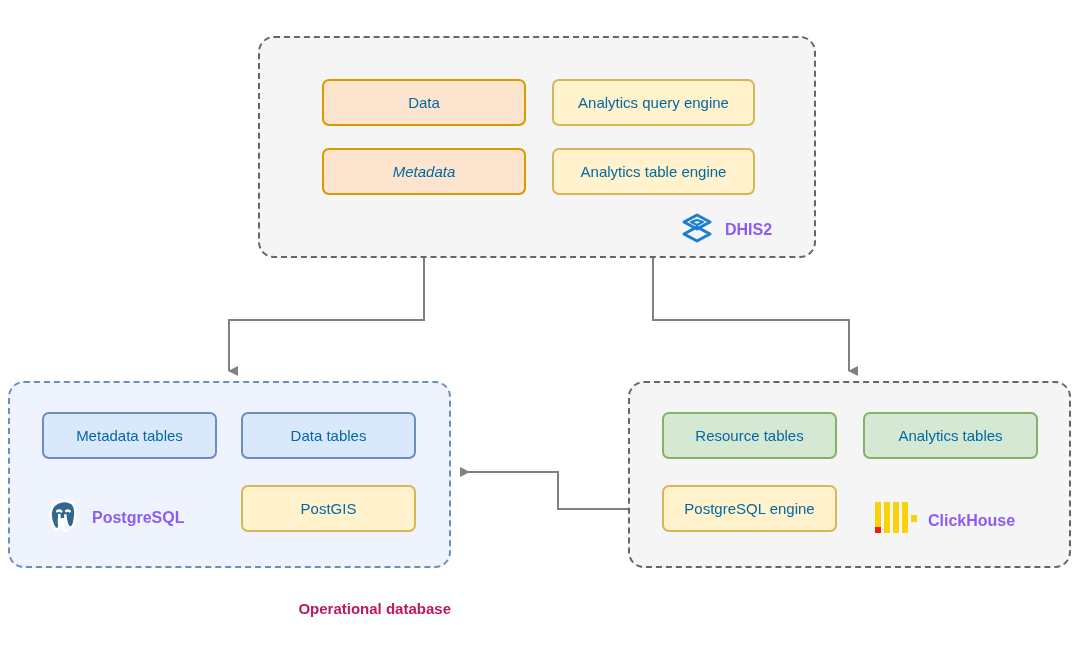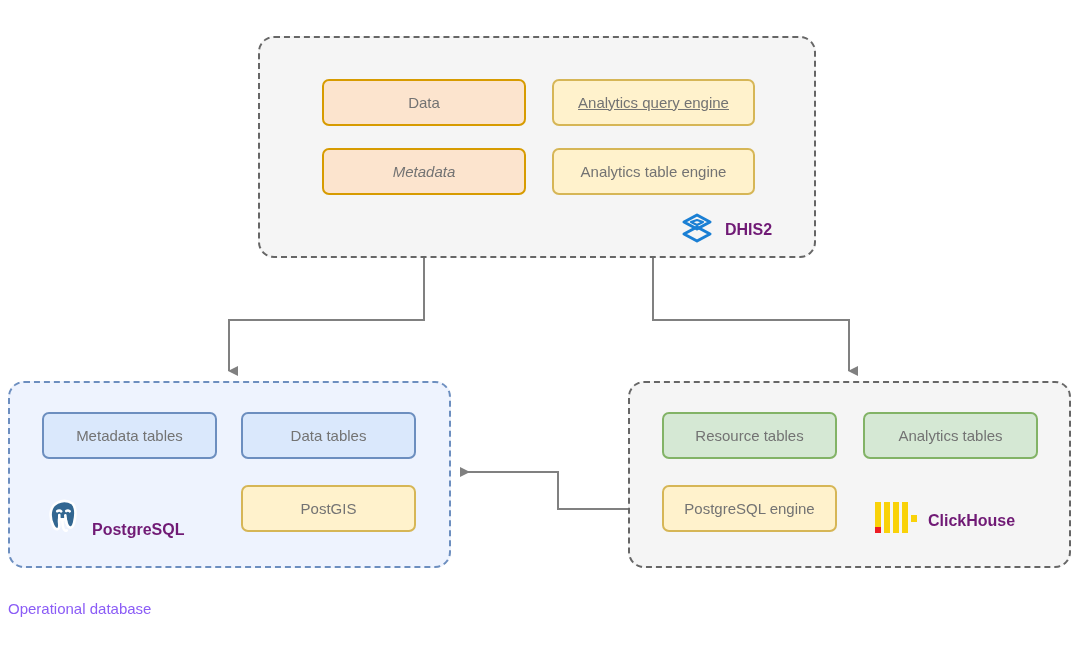--- a/index.html
+++ b/index.html
@@ -56,34 +56,34 @@
   
   .node {
     position: absolute;
     box-sizing: border-box;
     border-radius: 7px;
     border: 2px solid #000;
     display: flex;
     align-items: center;
     justify-content: center;
     font-size: 15px;
-    color: #737373;
+    color: #0369a1;
     text-align: center;
     line-height: 1.2;
     user-select: none;
   }
   .node.peach  { background: #fce4ce; border-color: #d79b00; }
   .node.yellow { background: #fff2cc; border-color: #d6b656; }
   .node.blue   { background: #dae8fc; border-color: #6c8ebf; }
   .node.green  { background: #d5e8d4; border-color: #82b366; }
 
   
   .n-data          { left: 322px; top: 79px;  width: 204px; height: 47px; }
   .n-metadata      { left: 322px; top: 148px; width: 204px; height: 47px; font-style: italic; }
-  .n-aqe           { left: 552px; top: 79px;  width: 203px; height: 47px; text-decoration: underline; }
+  .n-aqe           { left: 552px; top: 79px;  width: 203px; height: 47px; }
   .n-ate           { left: 552px; top: 148px; width: 203px; height: 47px; }
 
   
   .n-metadata-tbl  { left: 42px;  top: 412px; width: 175px; height: 47px; }
   .n-data-tbl      { left: 241px; top: 412px; width: 175px; height: 47px; }
   .n-postgis       { left: 241px; top: 485px; width: 175px; height: 47px; }
 
   
   .n-resource-tbl  { left: 662px; top: 412px; width: 175px; height: 47px; }
   .n-analytics-tbl { left: 863px; top: 412px; width: 175px; height: 47px; }
@@ -93,38 +93,38 @@
   .brand {
     position: absolute;
     display: flex;
     align-items: center;
     gap: 10px;
     user-select: none;
   }
   .brand-label {
     font-size: 16px;
     font-weight: bold;
-    color: #701a75;
-    white-space: nowrap;
-  }
-  .brand-dhis2      { left: 679px; top: 210px; }
-  .brand-postgresql { left: 44px;  top: 497px; align-items: flex-end; }
-  .brand-clickhouse { left: 874px; top: 500px; }
-
-  .logo { display: block; flex: 0 0 auto; }
-
-  
-  .caption {
-    position: absolute;
-    font-size: 15px;
-    font-weight: normal;
     color: #8b5cf6;
     white-space: nowrap;
+  }
+  .brand-dhis2      { left: 679px; top: 210px; }
+  .brand-postgresql { left: 44px;  top: 497px; }
+  .brand-clickhouse { left: 874px; top: 500px; }
+
+  .logo { display: block; flex: 0 0 auto; }
+
+  
+  .caption {
+    position: absolute;
+    font-size: 15px;
+    font-weight: bold;
+    color: #be185d;
+    white-space: nowrap;
     user-select: none;
-    text-align: left;
+    text-align: right;
   }
   .cap-operational { left: 8px;   top: 600px; width: 443px; }
   .cap-analytics   { left: 628px; top: 600px; width: 443px; }
 </style>
 </head>
 <body>
 
 <div id="canvas">
 
   <svg id="connectors" width="1079" height="660" viewBox="0 0 1079 660" xmlns="http://www.w3.org/2000/svg">

